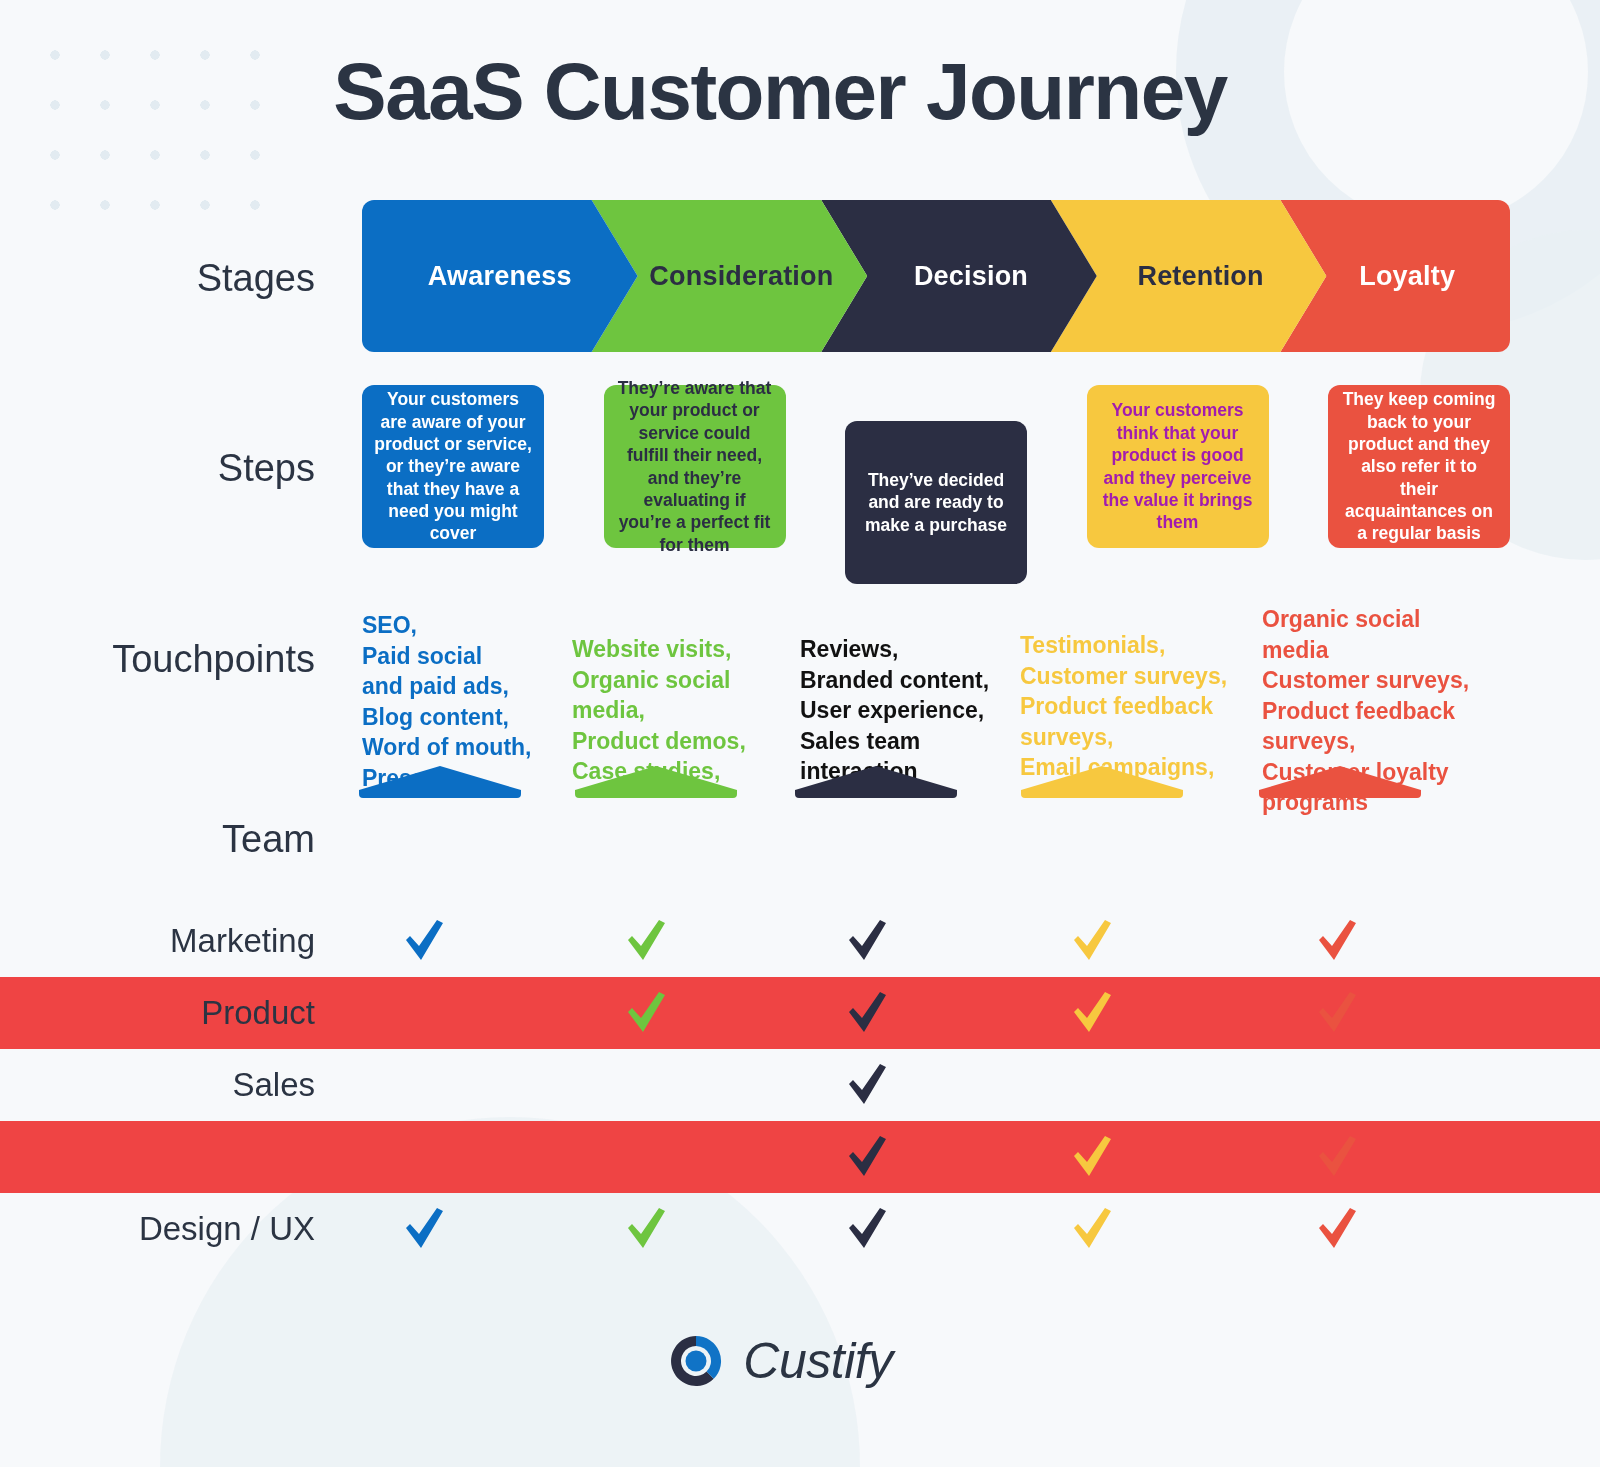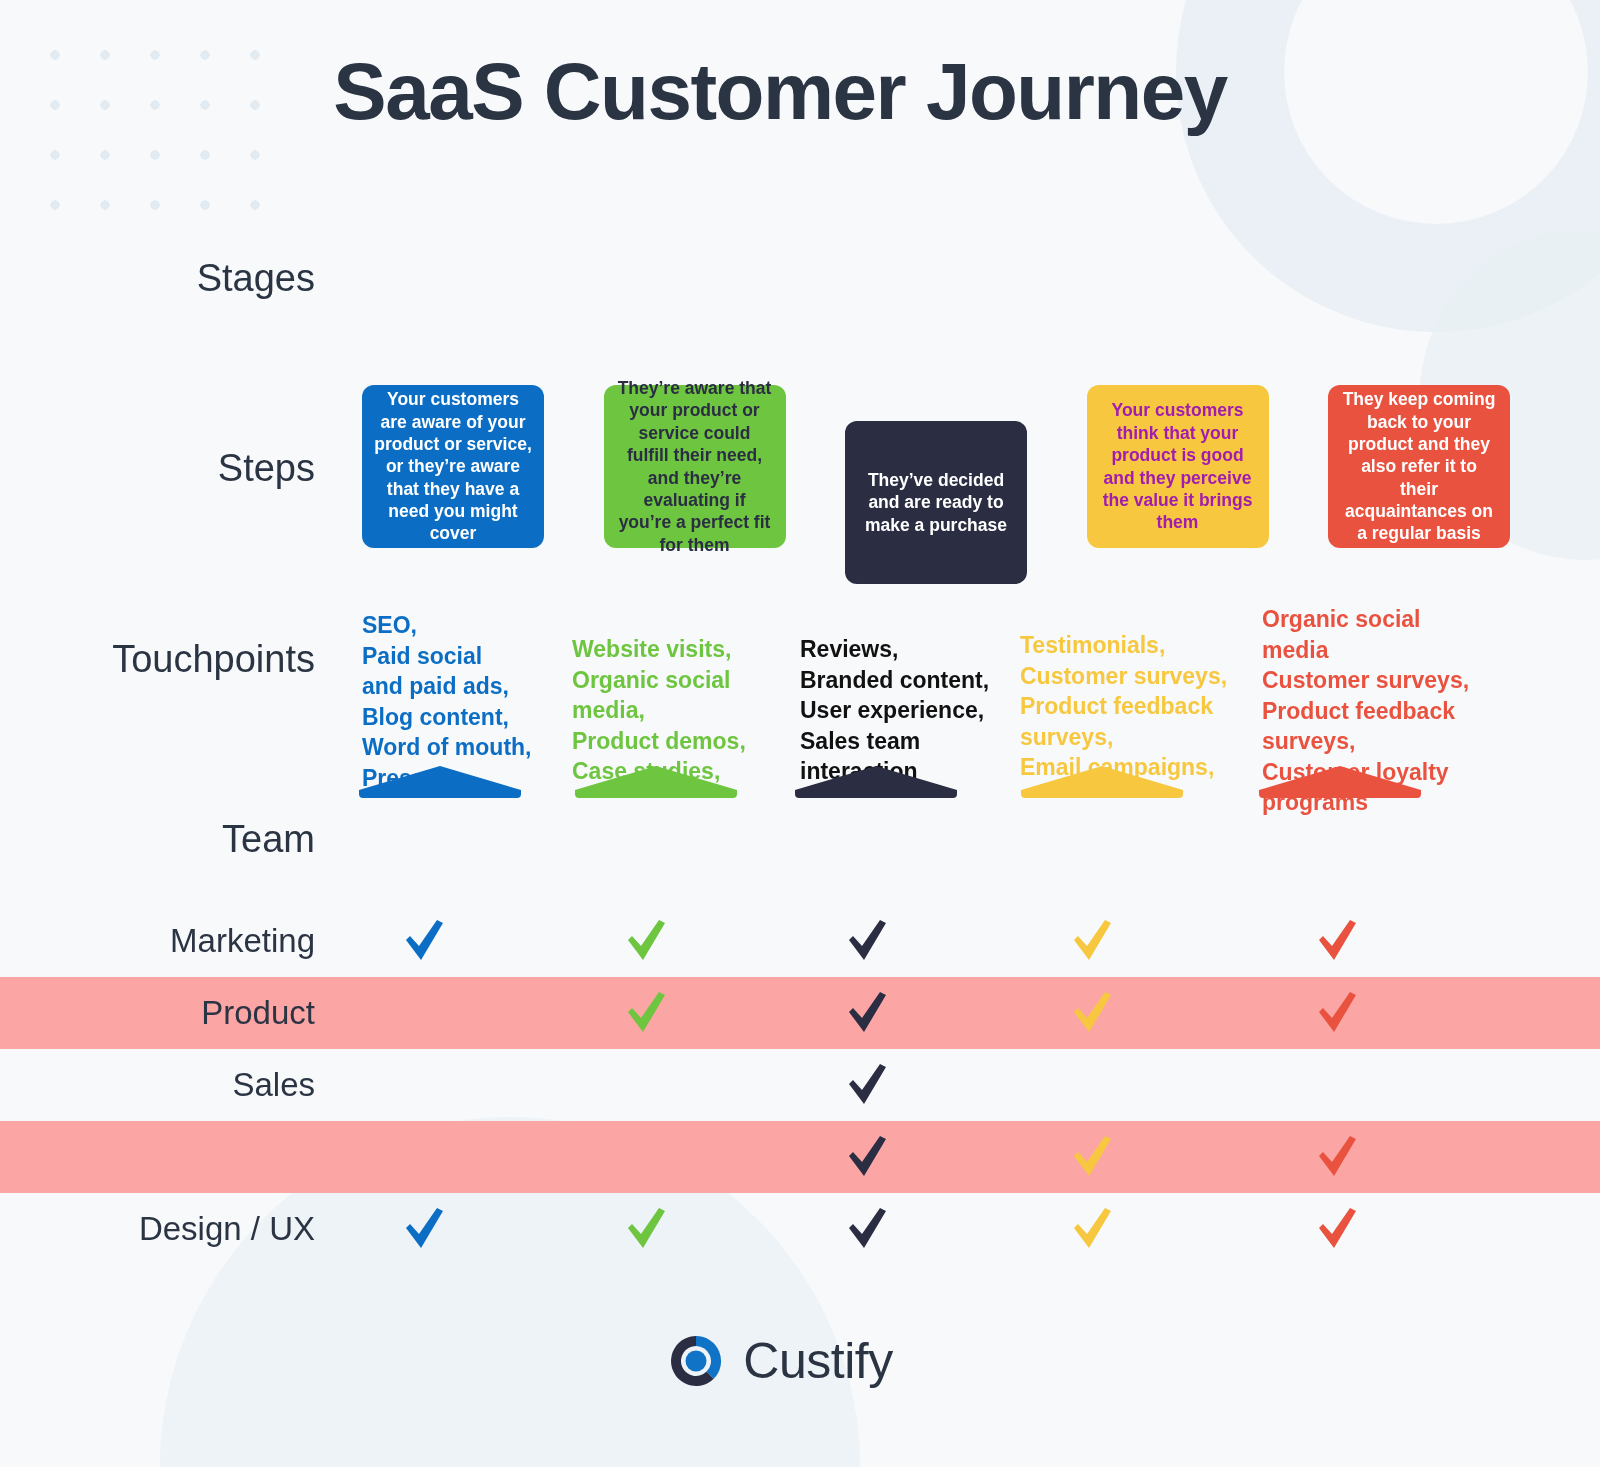--- a/index.html
+++ b/index.html
@@ -125,21 +125,21 @@
     width: 162px; height: 32px;
   }
 
   
   .team-matrix { position: absolute; left: 0; top: 905px; width: 1600px; z-index: 4; }
   .team-row {
     position: relative;
     height: 72px;
     display: flex; align-items: center;
   }
-  .team-row.striped { background: #fca5a5; }
+  .team-row.striped { background: #ef4444; }
   .team-row .team-name {
     position: absolute;
     left: 0; width: 315px;
     text-align: right;
     font-size: 33px;
     color: #2b3443;
   }
   .check {
     position: absolute;
     width: 46px; height: 46px;
@@ -152,39 +152,57 @@
     left: 0; top: 1332px; width: 1560px;
     display: flex; align-items: center; justify-content: center;
     gap: 18px;
     z-index: 6;
   }
   .logo-mark { width: 58px; height: 58px; flex: 0 0 58px; }
   .logo-text {
     font-size: 50px;
     color: #2b3443;
     letter-spacing: -0.5px;
+    font-style: italic;
   }
 </style>
 </head>
 <body>
 
 <div id="page">
 
   <div class="bg-dots"></div>
   <div class="bg-ring"></div>
   <div class="bg-blob-right"></div>
   <div class="bg-circle-bl"></div>
 
   <div class="title">SaaS Customer Journey</div>
 
   <div class="row-label" style="top:257px;">Stages</div>
   <div class="row-label" style="top:447px;">Steps</div>
   <div class="row-label" style="top:638px;">Touchpoints</div>
   <div class="row-label" style="top:818px;">Team</div>
 
+  <div class="stages" id="stages-band">
+      <div class="stage" style="left: 0px; width: 275.6px; background: rgb(11, 110, 196); z-index: 5; border-top-left-radius: 12px; border-bottom-left-radius: 12px; clip-path: polygon(0px 0px, 229.6px 0px, 100% 50%, 229.6px 100%, 0px 100%);">
+        <span class="lbl" style="color: rgb(255, 255, 255); margin-left: 0px;">Awareness</span>
+      </div>
+      <div class="stage" style="left: 229.6px; width: 275.6px; background: rgb(110, 197, 63); z-index: 4; clip-path: polygon(0px 0px, 229.6px 0px, 100% 50%, 229.6px 100%, 0px 100%, 46px 50%);">
+        <span class="lbl" style="color: rgb(43, 46, 67); margin-left: 24px;">Consideration</span>
+      </div>
+      <div class="stage" style="left: 459.2px; width: 275.6px; background: rgb(43, 46, 67); z-index: 3; clip-path: polygon(0px 0px, 229.6px 0px, 100% 50%, 229.6px 100%, 0px 100%, 46px 50%);">
+        <span class="lbl" style="color: rgb(255, 255, 255); margin-left: 24px;">Decision</span>
+      </div>
+      <div class="stage" style="left: 688.8px; width: 275.6px; background: rgb(247, 200, 63); z-index: 2; clip-path: polygon(0px 0px, 229.6px 0px, 100% 50%, 229.6px 100%, 0px 100%, 46px 50%);">
+        <span class="lbl" style="color: rgb(43, 46, 67); margin-left: 24px;">Retention</span>
+      </div>
+      <div class="stage" style="left: 918.4px; width: 229.6px; background: rgb(234, 82, 64); z-index: 1; border-top-right-radius: 12px; border-bottom-right-radius: 12px; clip-path: polygon(0px 0px, 100% 0px, 100% 100%, 0px 100%, 46px 50%);">
+        <span class="lbl" style="color: rgb(255, 255, 255); margin-left: 24px;">Loyalty</span>
+      </div>
+    </div>
 
   <div class="steps-row" id="steps-row">
       <div class="step-card" style="left: 0px; width: 182px; background: rgb(11, 110, 196); color: rgb(255, 255, 255);">
         <span>Your customers are aware of your product or service, or they’re aware that they have a need you might cover</span>
       </div>
       <div class="step-card" style="left: 241.5px; width: 182px; background: rgb(110, 197, 63); color: rgb(43, 46, 67);">
         <span>They’re aware that your product or service could fulfill their need, and they’re evaluating if you’re a perfect fit for them</span>
       </div>
       <div class="step-card" style="left: 483px; width: 182px; background: rgb(43, 46, 67); color: rgb(255, 255, 255); margin-top: 36px;">
         <span>They’ve decided and are ready to make a purchase</span>

